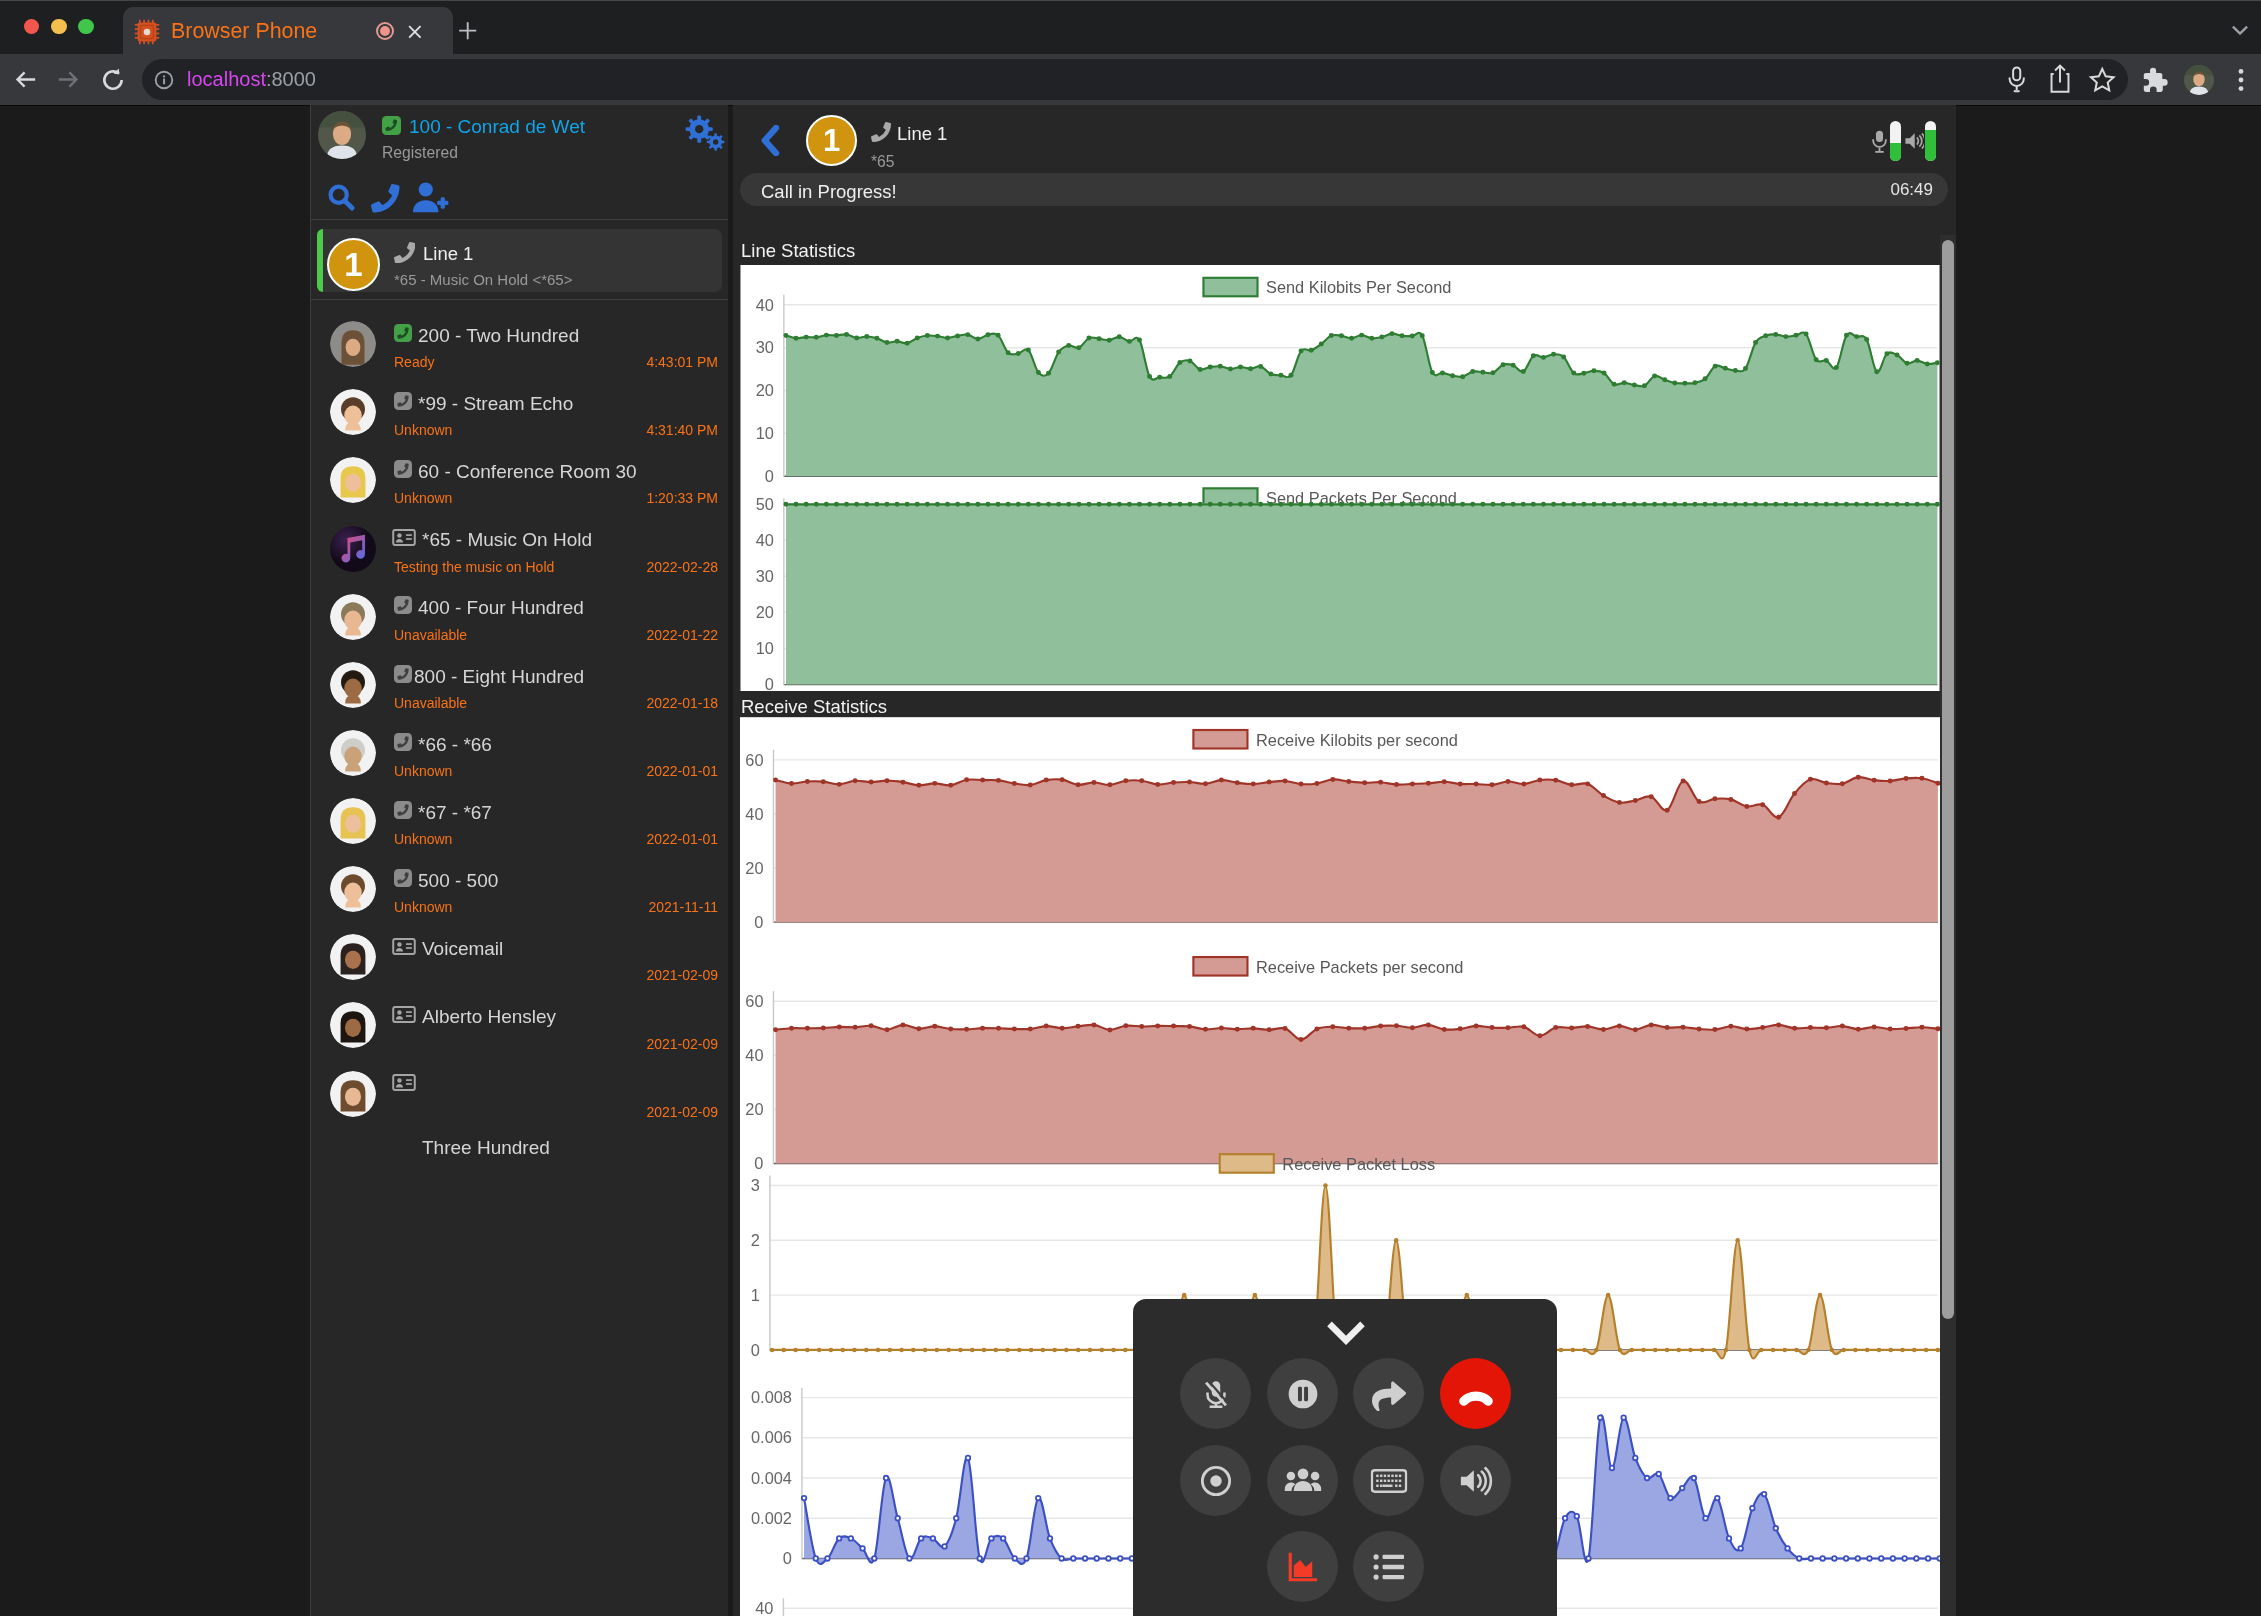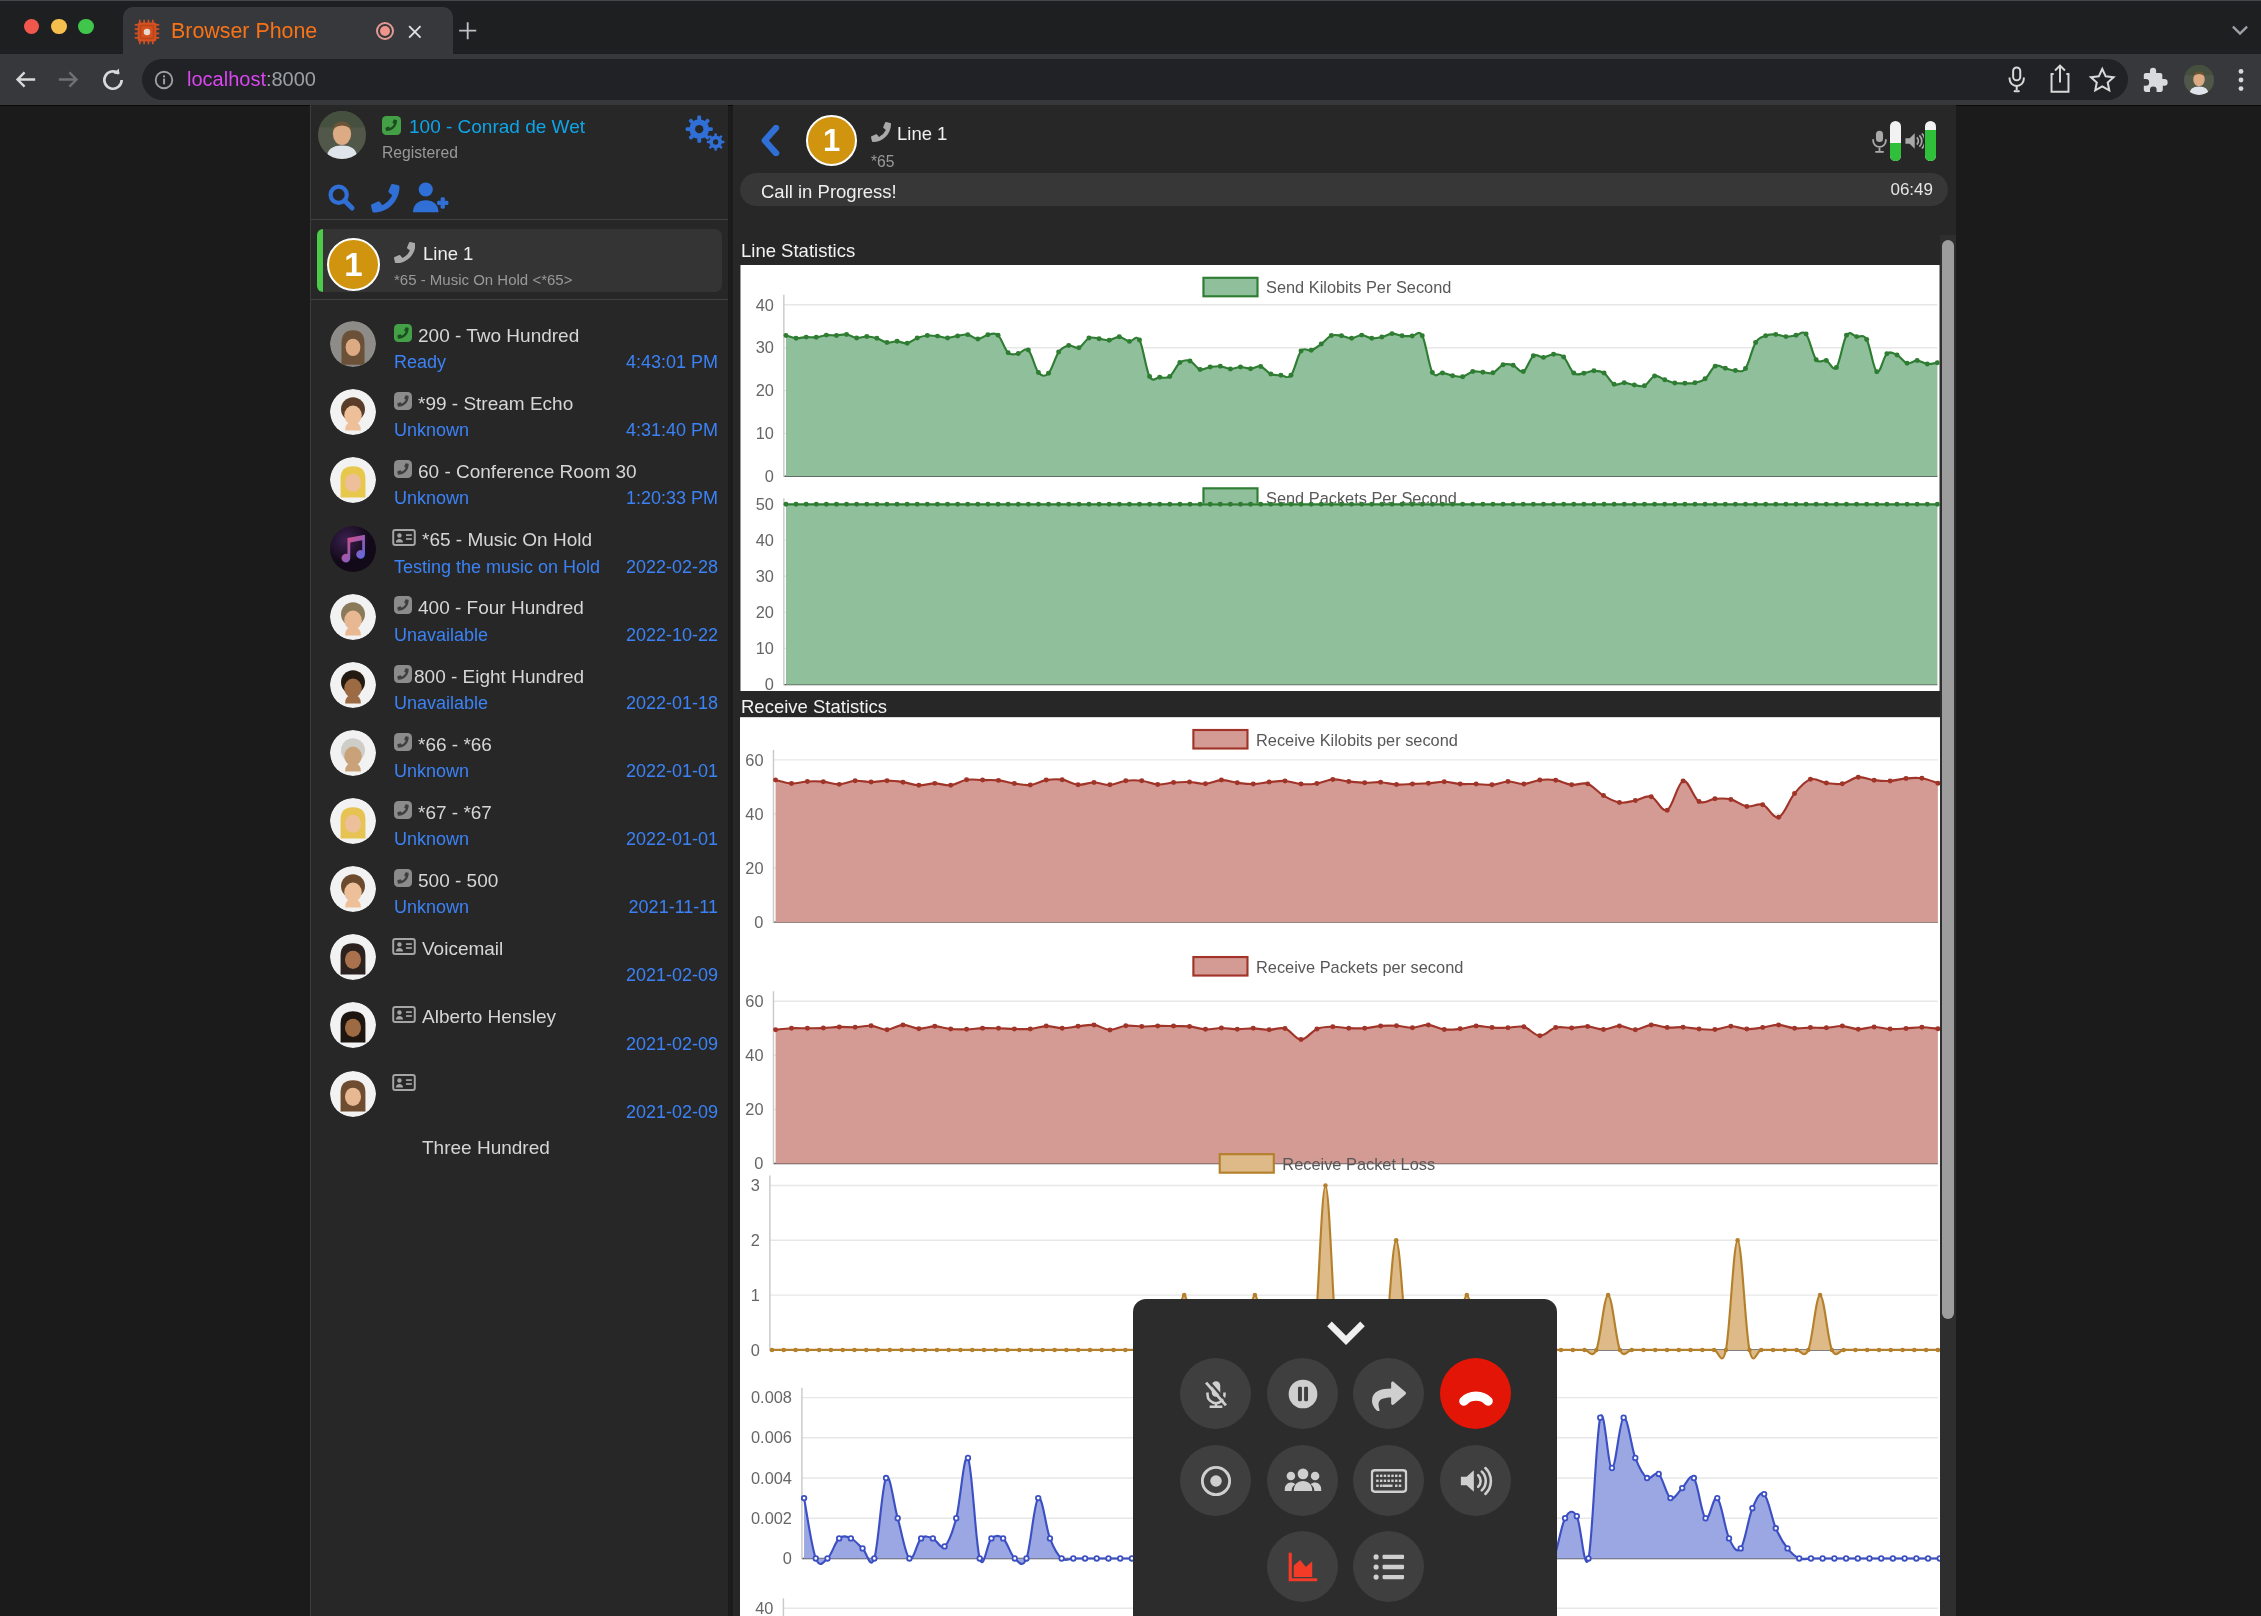--- a/index.html
+++ b/index.html
@@ -1,17 +1,17 @@
 <!DOCTYPE html>
 <html style="font-size:11.4px"><head><meta charset="utf-8">
 <style>
 html,body{margin:0;padding:0;width:2261px;height:1617px;overflow:hidden;background:#1b1b1c;font-family:"Liberation Sans",sans-serif;}
 .abs{position:absolute;}
 .tname{font-size:19px;line-height:24px;color:#d6d6d6;white-space:nowrap;}
-.tsub{font-size:18px;line-height:19px;color:#3b82f6;white-space:nowrap;}
+.tsub{font-size:14px;line-height:19px;color:#f97316;white-space:nowrap;}
 </style></head>
 <body>
 <div class="abs" style="left:0;top:0;width:2261px;height:54px;background:#1e1f21"></div>
 <div class="abs" style="left:0;top:0;width:2261px;height:1.4px;background:#45464a"></div>
 <div class="abs" style="left:23.5px;top:18.5px;width:15.7px;height:15.7px;border-radius:50%;background:#f2574e"></div>
 <div class="abs" style="left:51px;top:18.5px;width:15.7px;height:15.7px;border-radius:50%;background:#f5bf4d"></div>
 <div class="abs" style="left:78px;top:18.5px;width:15.7px;height:15.7px;border-radius:50%;background:#3fc64b"></div>
 <div class="abs" style="left:123px;top:7.1px;width:330px;height:47px;background:#37383c;border-radius:10px 10px 0 0"></div>
 <svg class="abs" style="left:134px;top:18.5px" width="26" height="26" viewBox="0 0 36 36">
 <g stroke="#cf5127" stroke-width="2.4">
@@ -276,21 +276,21 @@
       <path d="M33 90 Q33 72 50 72 Q67 72 67 90 Z" fill="#e7b891"></path>
     </g>
   </svg>
 <div class="abs" style="left:394px;top:596px;width:18px;height:18px;background:#8b8b8b;border-radius:4.3px">
     <svg width="18" height="18" viewBox="-150 -150 812 812" style="position:absolute;left:0;top:0">
       <path d="M493.39 24.56l-104-24a24 24 0 0 0-27.51 13.86l-48 112a24 24 0 0 0 6.91 28l60.56 49.52a371.81 371.81 0 0 1-177.52 177.5l-49.52-60.56a24 24 0 0 0-28-6.91l-112 48A24 24 0 0 0 .56 389.4l24 104A24 24 0 0 0 48 512c256.05 0 464-207.35 464-464a24 24 0 0 0-18.61-23.44z" fill="#3f3f3f"></path>
     </svg>
   </div>
 <div class="abs tname" style="left:418px;top:596px">400 - Four Hundred</div>
 <div class="abs tsub" style="left:394px;top:626px">Unavailable</div>
-<div class="abs tsub" style="right:1543px;top:626px">2022-10-22</div>
+<div class="abs tsub" style="right:1543px;top:626px">2022-01-22</div>
 <svg class="abs" style="left:330px;top:662px" width="46px" height="46px" viewBox="0 0 100 100">
     <defs>
       <clipPath id="c5">
         <circle cx="50" cy="50" r="50"></circle>
       </clipPath>
     </defs>
     <g clip-path="url(#c5)">
       <circle cx="50" cy="50" r="50" fill="#f2f2f2"></circle>
       <circle cx="50" cy="44" r="26" fill="#231a12"></circle>
       <ellipse cx="50" cy="57" rx="19" ry="21" fill="#9c6b43"></ellipse>

